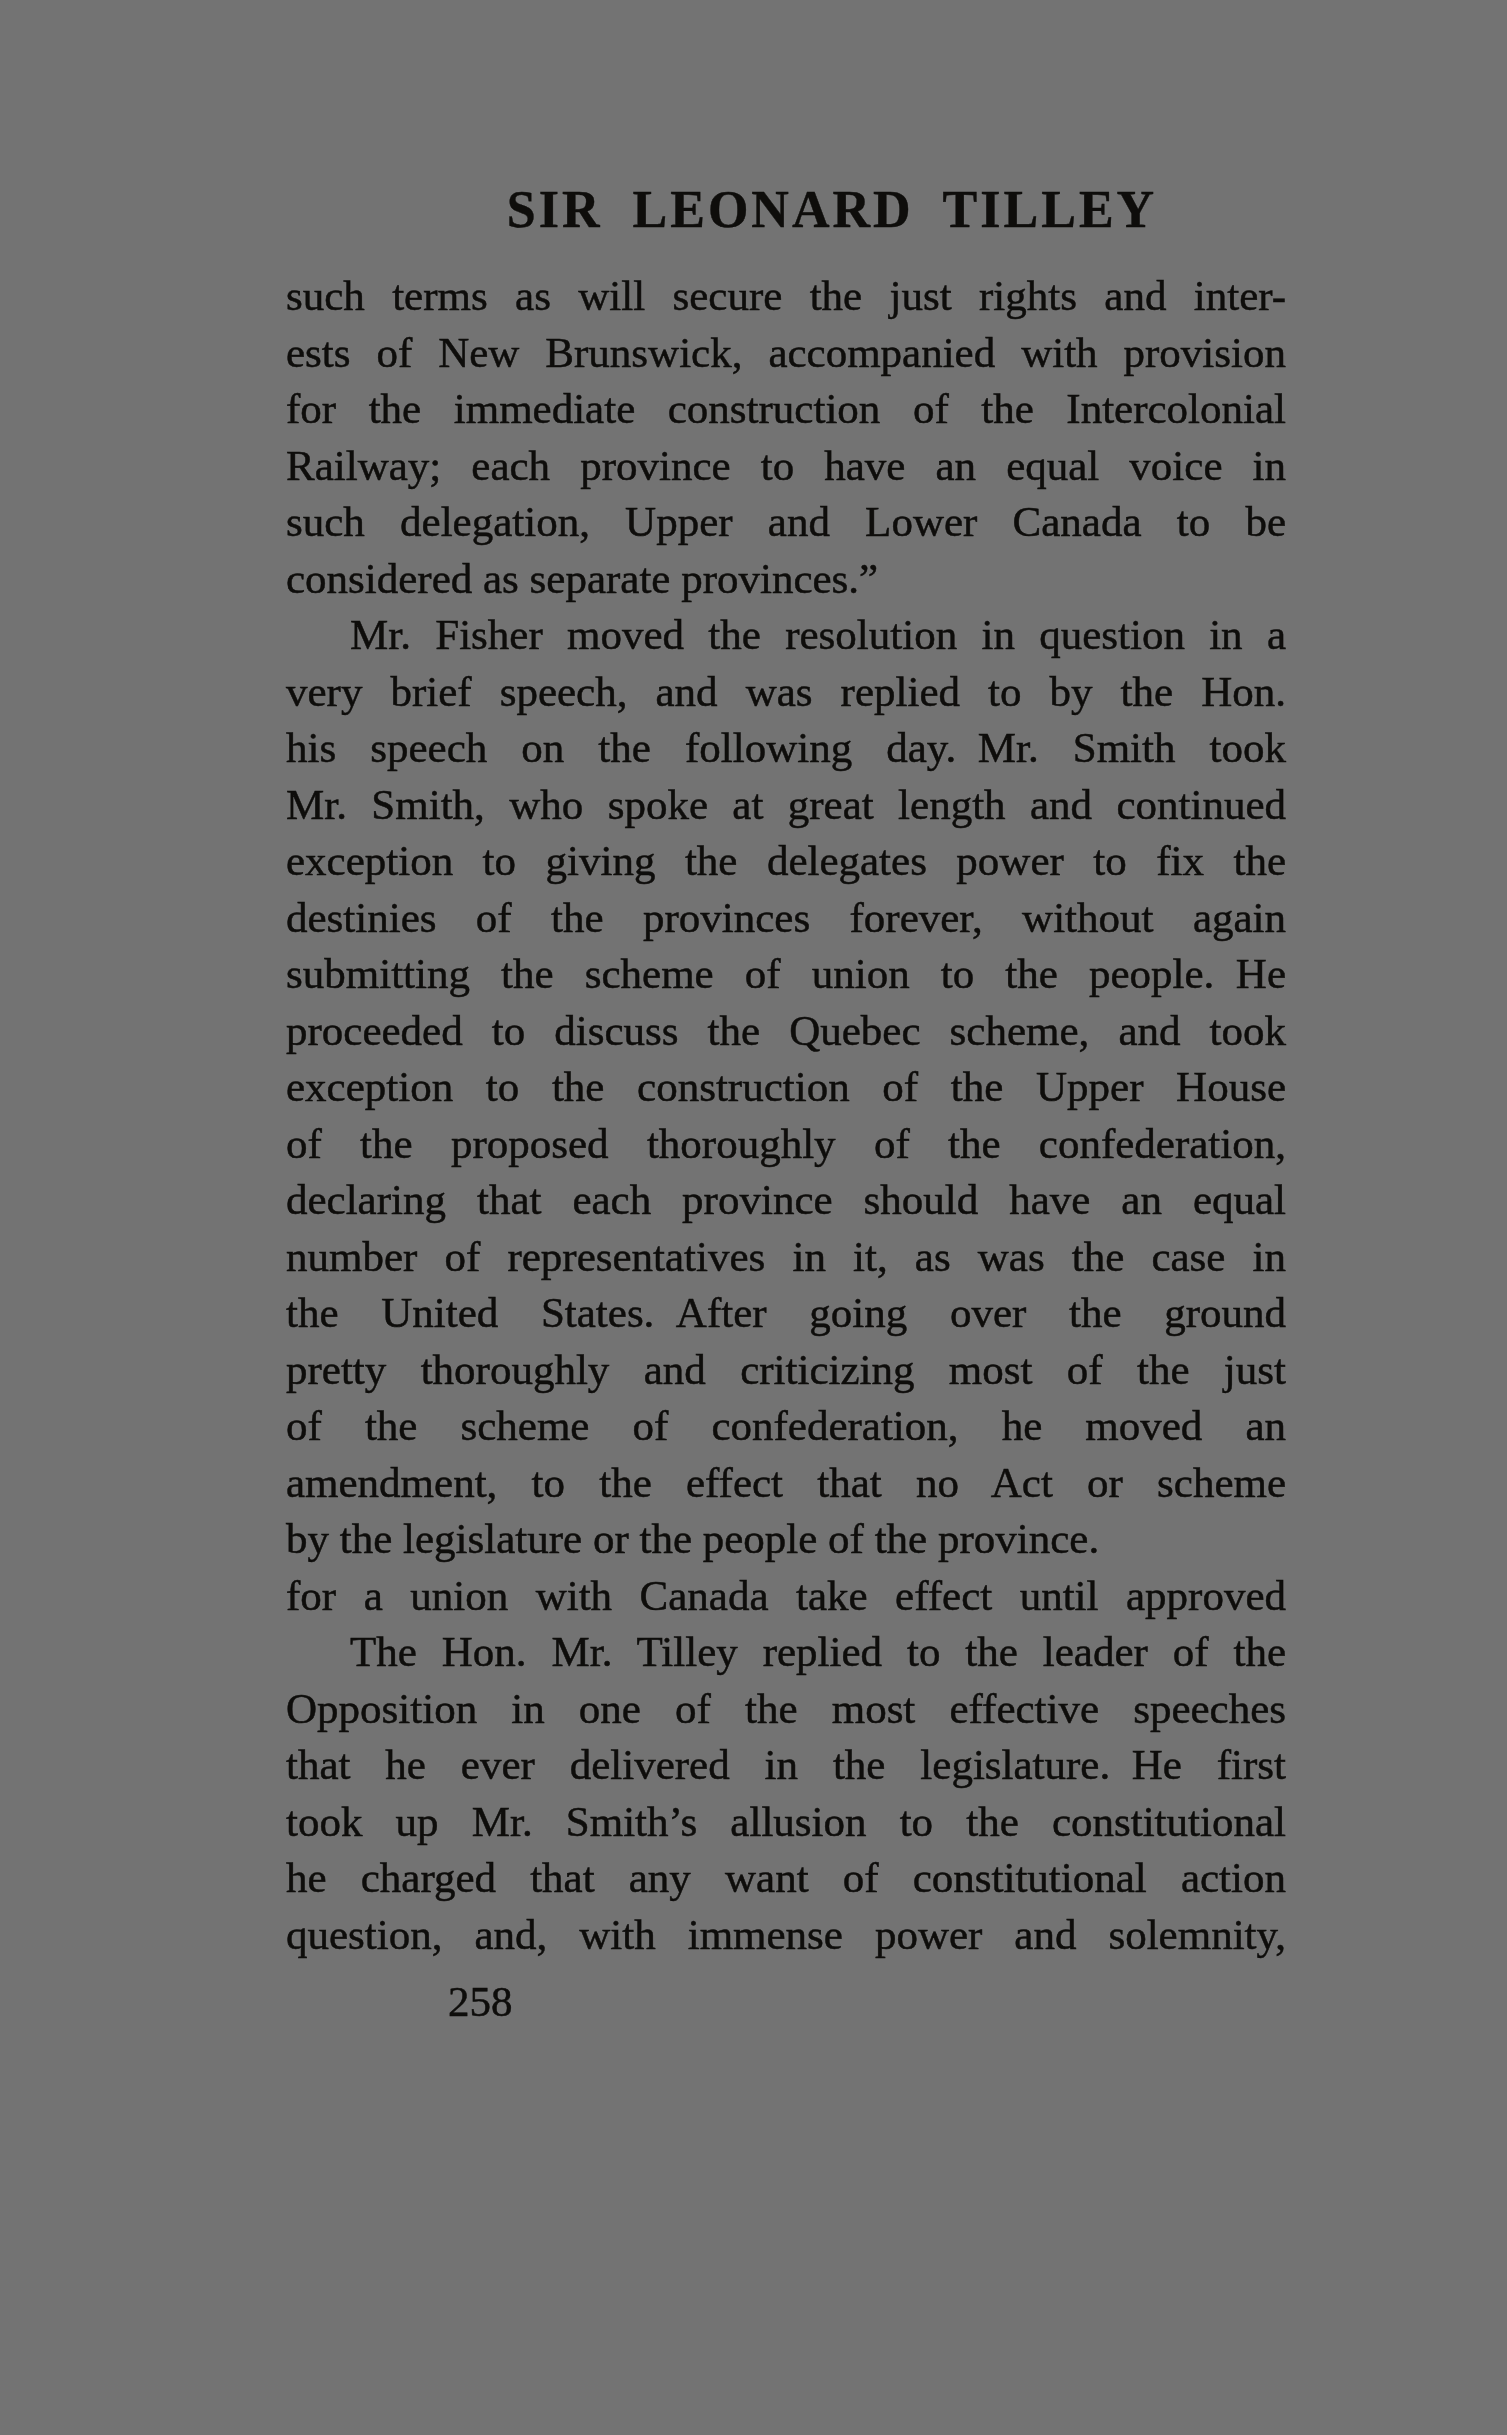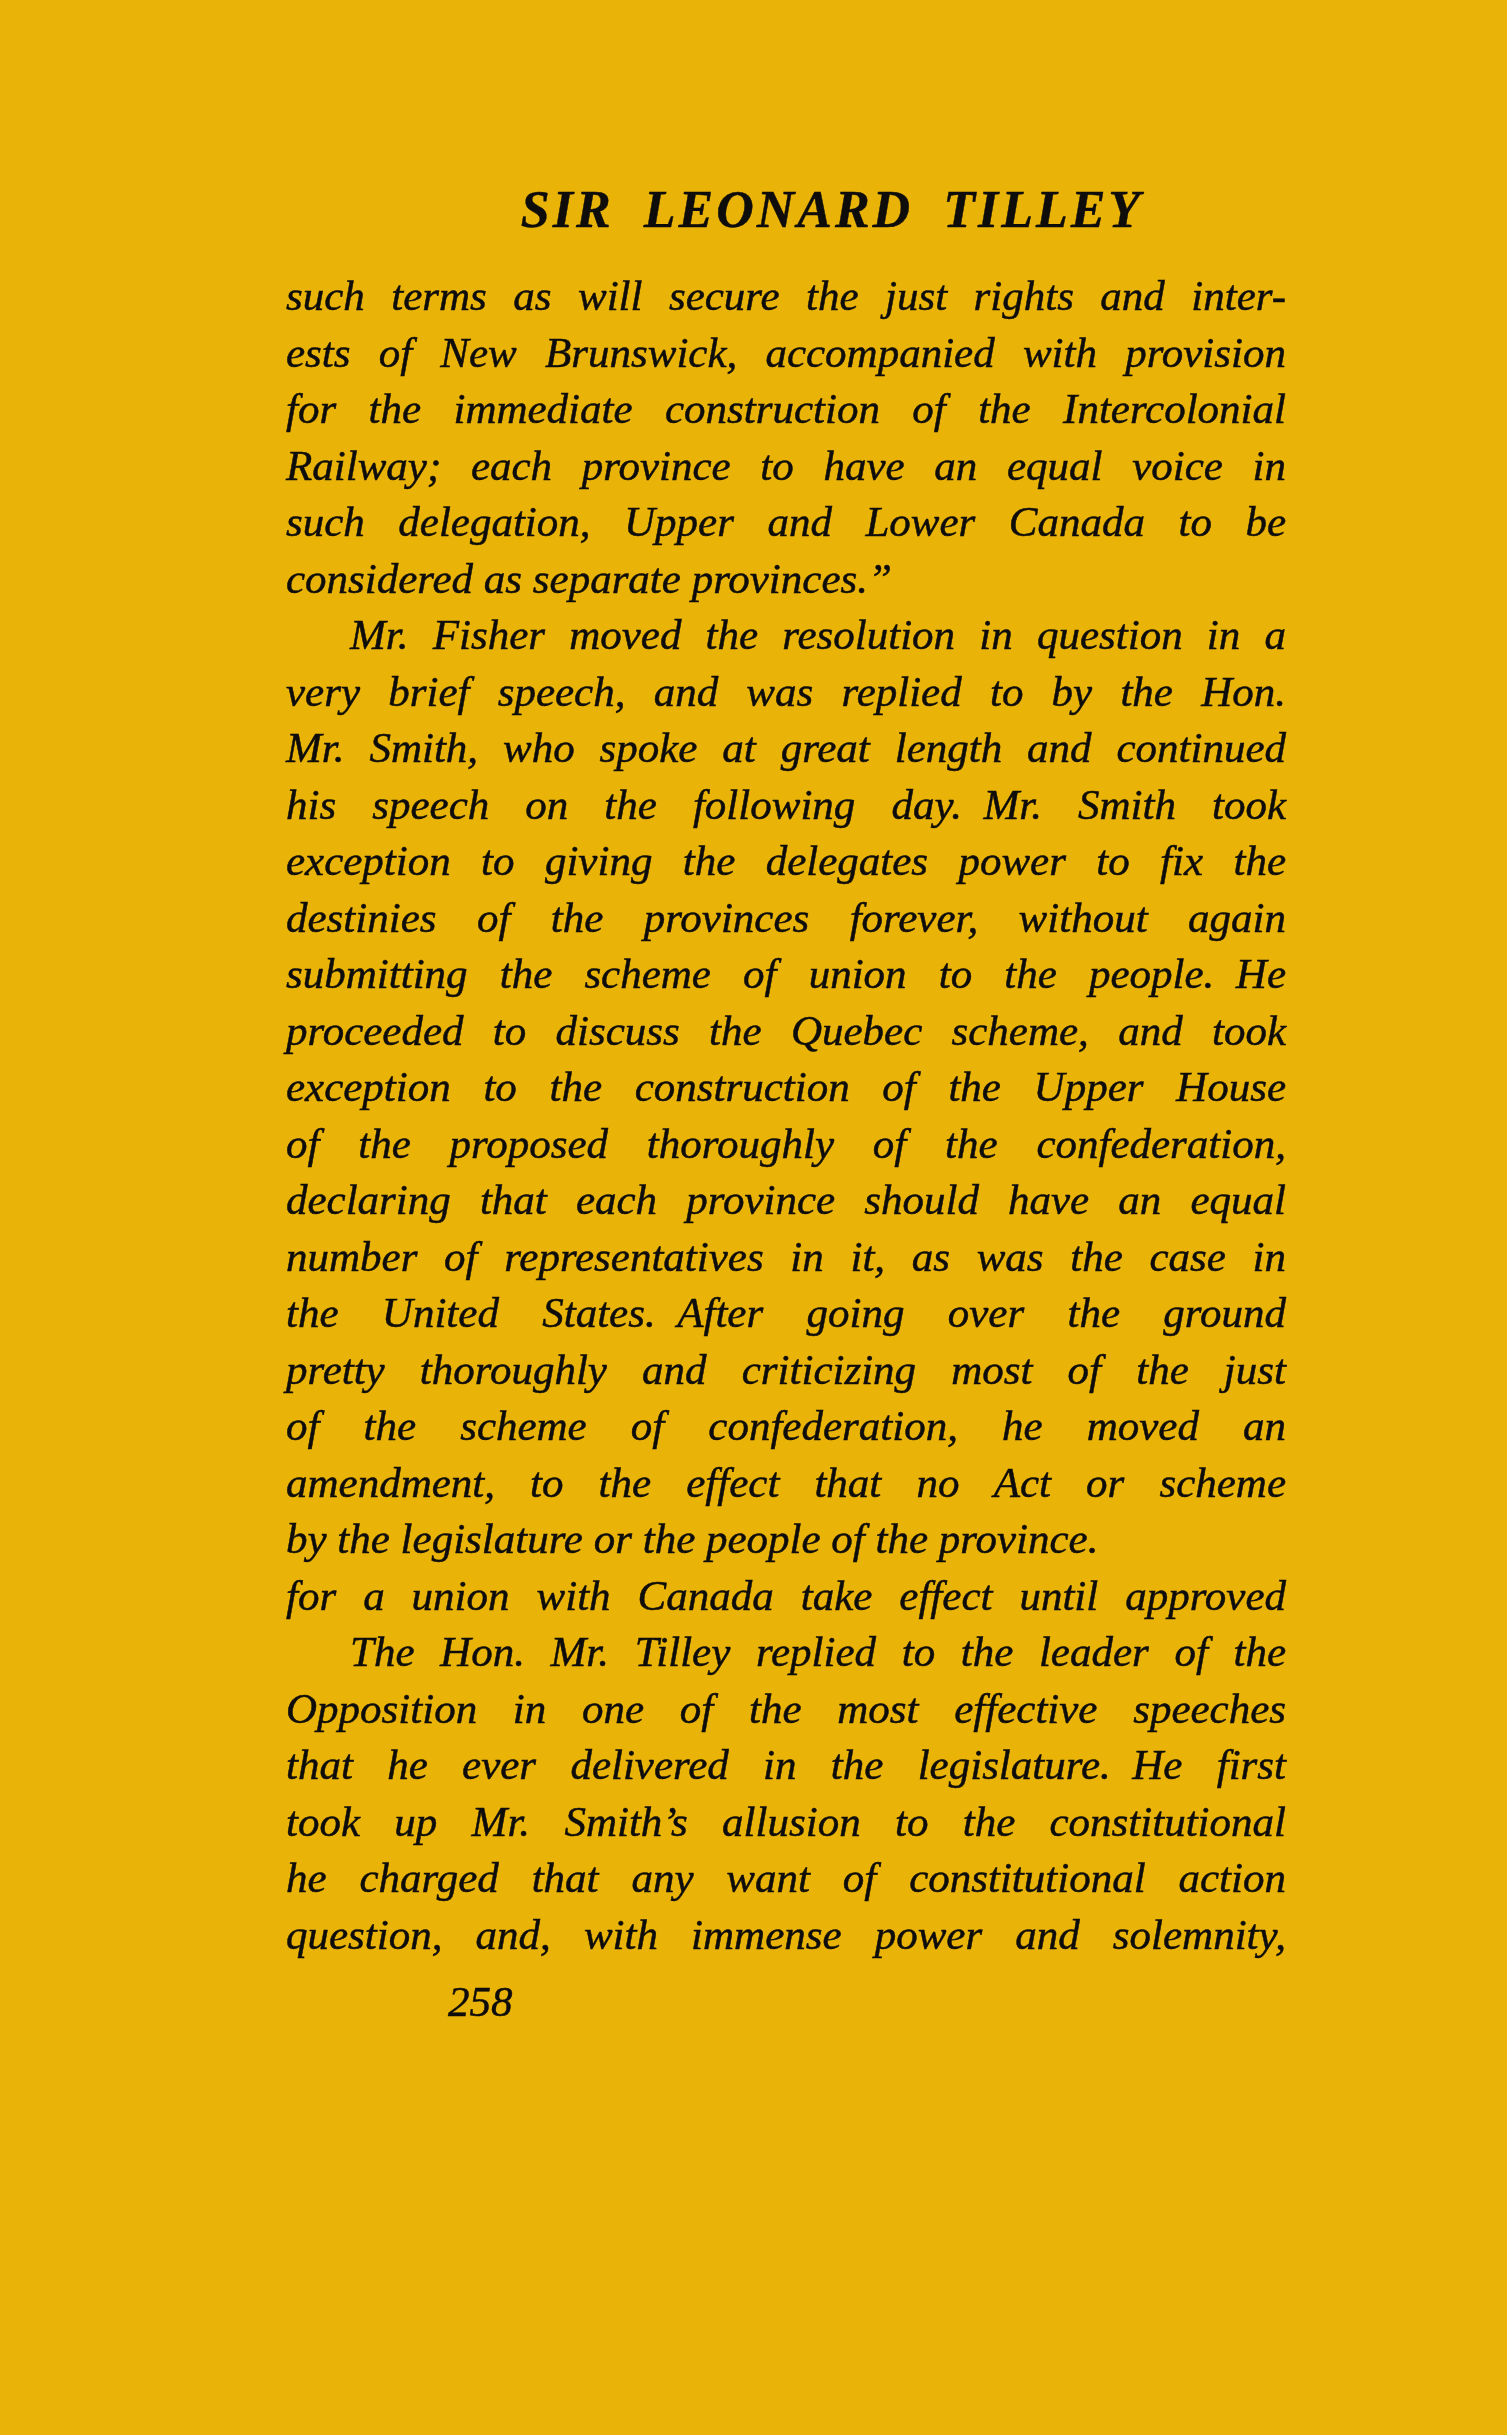--- a/index.html
+++ b/index.html
@@ -4,24 +4,23 @@
 <style>
   html, body { margin: 0; padding: 0; }
   body {
     width: 1507px; height: 2435px;
     background: #ffffff;
     font-family: "Liberation Serif", "DejaVu Serif", serif;
   }
   .page {
     position: relative;
     width: 1507px; height: 2435px;
-    background: #eab308;
+    background: #737373;
     color: #0e0d0b;
     overflow: hidden;
-    font-style: italic;
   }
   .running-head {
     position: absolute;
     top: 180px; left: 332px; width: 1000px;
     text-align: center;
     font-size: 52px;
     font-weight: bold;
     letter-spacing: 3px;
     word-spacing: 14px;
     -webkit-text-stroke: 0.4px currentColor;
@@ -57,22 +56,22 @@
 
   <div class="text-block">
       <div class="line">such terms as will secure the just rights and inter-</div>
       <div class="line">ests of New Brunswick, accompanied with provision</div>
       <div class="line">for the immediate construction of the Intercolonial</div>
       <div class="line">Railway; each province to have an equal voice in</div>
       <div class="line">such delegation, Upper and Lower Canada to be</div>
       <div class="line end">considered as separate provinces.”</div>
       <div class="line indent">Mr. Fisher moved the resolution in question in a</div>
       <div class="line">very brief speech, and was replied to by the Hon.</div>
+      <div class="line">his speech on the following day. Mr. Smith took</div>
       <div class="line">Mr. Smith, who spoke at great length and continued</div>
-      <div class="line">his speech on the following day. Mr. Smith took</div>
       <div class="line">exception to giving the delegates power to fix the</div>
       <div class="line">destinies of the provinces forever, without again</div>
       <div class="line">submitting the scheme of union to the people. He</div>
       <div class="line">proceeded to discuss the Quebec scheme, and took</div>
       <div class="line">exception to the construction of the Upper House</div>
       <div class="line">of the proposed thoroughly of the confederation,</div>
       <div class="line">declaring that each province should have an equal</div>
       <div class="line">number of representatives in it, as was the case in</div>
       <div class="line">the United States. After going over the ground</div>
       <div class="line">pretty thoroughly and criticizing most of the just</div>

